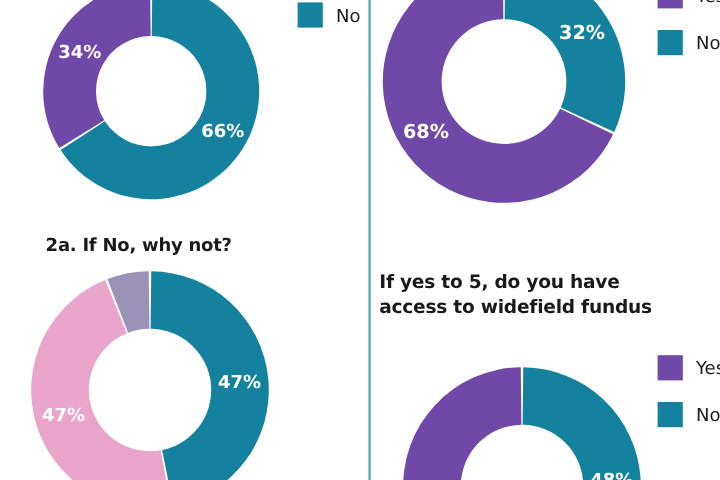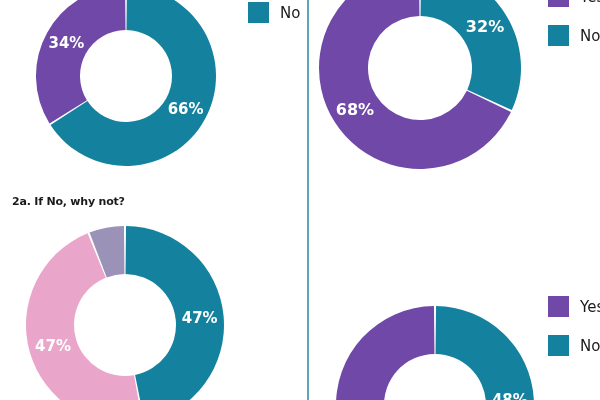--- a/index.html
+++ b/index.html
@@ -46,23 +46,23 @@
 
   
   .heading {
     position: absolute;
     font-family: "DejaVu Sans", sans-serif;
     font-weight: bold;
     color: #1a1a1a;
     letter-spacing: -0.2px;
   }
   .heading-q2a {
-    left: 12px;
+    left: 38px;
     top: 195px;
-    font-size: 11px;
+    font-size: 15px;
     white-space: nowrap;
   }
   .heading-q5 {
     left: 316px;
     top: 225px;
     font-size: 15.5px;
     line-height: 21px;
     width: 230px;
   }
   .heading-q5 .ln { display: block; }
@@ -148,20 +148,22 @@
         <path d="M 101.03670662750832 1.005428232814296 A 99 99 0 0 1 119.5680766975335 197.04684628755047 L 110.08052435933544 149.9938299057078 A 51 51 0 0 0 100.53406098992853 49.00279636235888 Z" fill="#14829f"></path>
         <path d="M 117.53138929163877 197.43536518895496 A 99 99 0 0 1 62.59376210497167 8.338812103810554 L 80.73011987225813 52.780600174690285 A 51 51 0 0 0 109.03132175629877 150.19397600643134 Z" fill="#e9a6ca"></path>
         <path d="M 64.52157299501522 7.57553777677704 A 99 99 0 0 1 98.96329337249162 1.005428232814296 L 99.46593901007144 49.00279636235888 A 51 51 0 0 0 81.72323457318967 52.38739824864272 Z" fill="#9b92b8"></path>
       </g>
       <text class="slice-label" font-size="15" x="174.667147345231" y="92.94187650111142">47%</text>
       <text class="slice-label" font-size="15" x="27.97797357422928" y="120.92433295294222">47%</text>
     </svg>
   </div>
 
   <div class="heading heading-q5">
+    <span class="ln">If yes to 5, do you have</span>
+    <span class="ln">access to widefield fundus</span>
   </div>
 
   <div class="donut" style="left:335px; top:305px;">
     <svg width="200" height="200" viewBox="0 0 200 200">
       <g>
         <path d="M 101.03670662750832 1.005428232814296 A 99 99 0 0 1 113.43584167099615 198.08403620667292 L 106.92149419414953 150.52813986404362 A 51 51 0 0 0 100.53406098992853 49.00279636235888 Z" fill="#14829f"></path>
         <path d="M 111.37877789879384 198.34390379443926 A 99 99 0 1 1 98.96329337249162 1.005428232814296 L 99.46593901007144 49.00279636235888 A 51 51 0 1 0 105.86179467513622 150.6620110456202 Z" fill="#7048a8"></path>
       </g>
       <text class="slice-label" font-size="15" x="174.85200463212038" y="95.29071103530148">48%</text>
     </svg>

